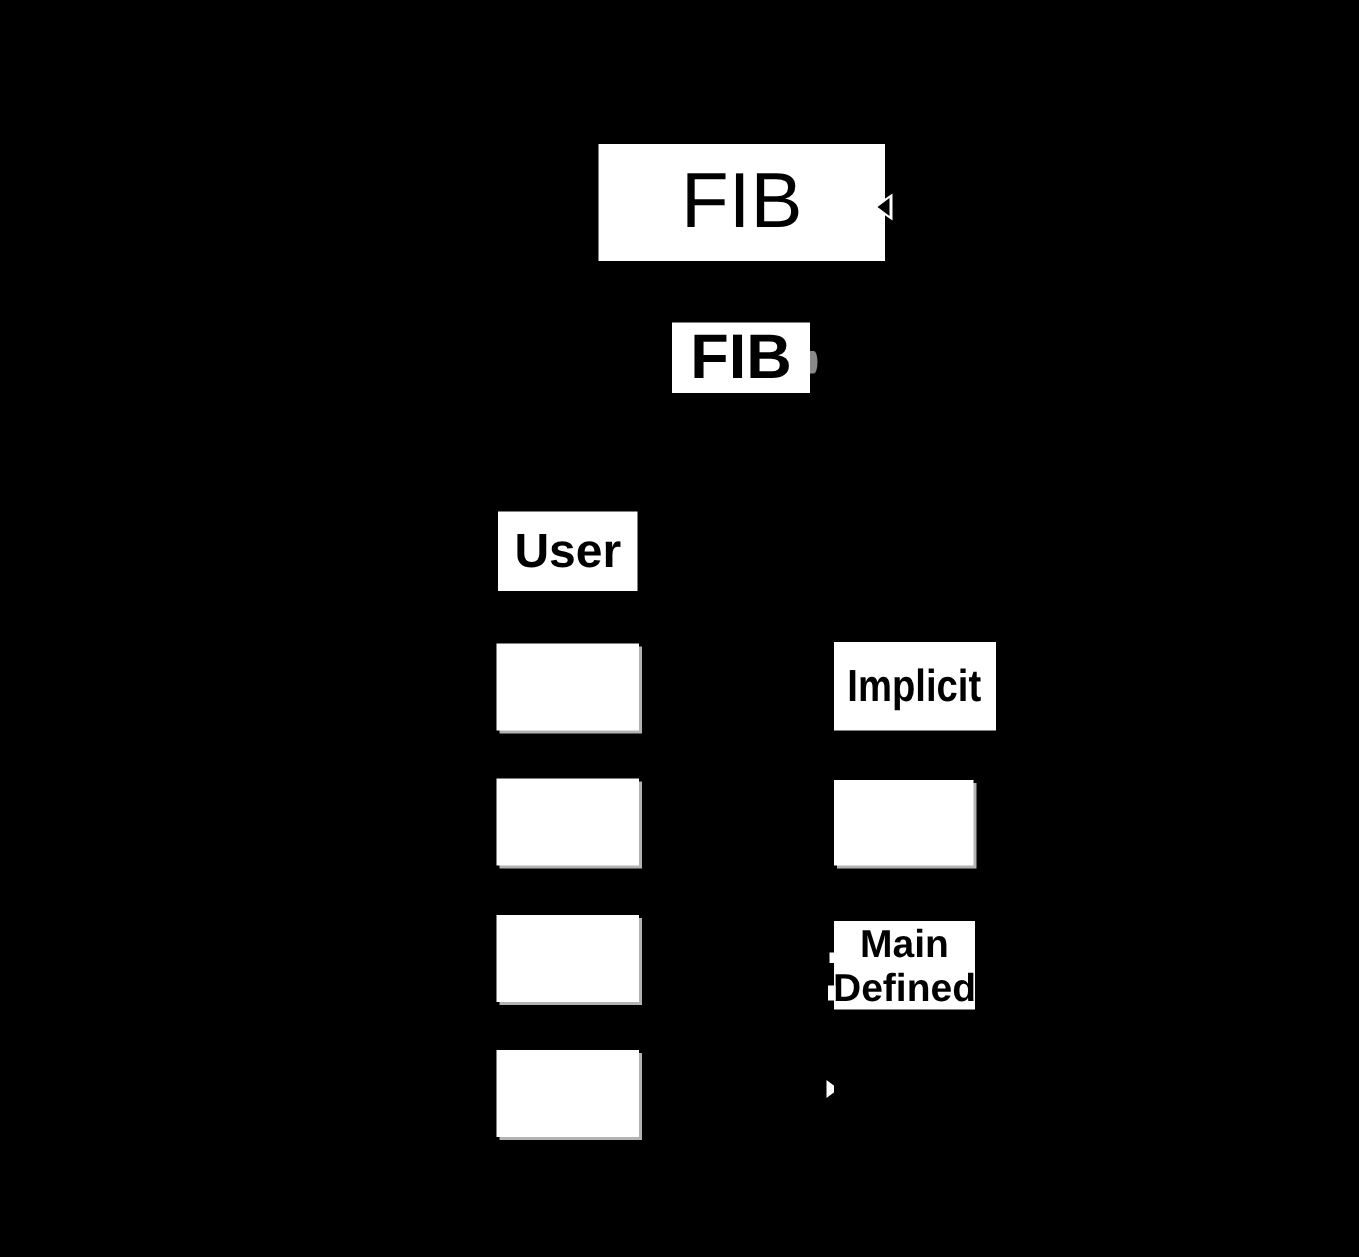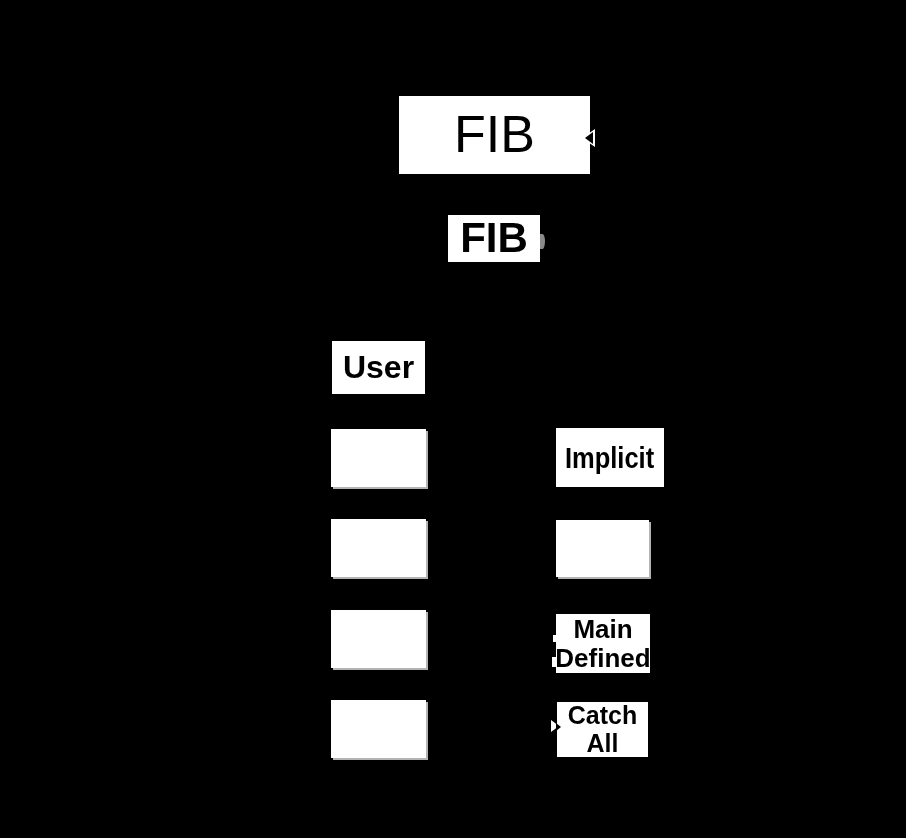--- a/index.html
+++ b/index.html
@@ -66,24 +66,20 @@
     <div class="node" style="left: 556px; top: 428px; width: 108px; height: 59px; background: rgb(255, 255, 255);">
       <span class="label" style="font-size: 30px; font-weight: bold; color: rgb(0, 0, 0); transform: scaleX(0.85);">Implicit</span>
     </div>
     <div class="node shadow" style="left: 556px; top: 520px; width: 93px; height: 57px; background: rgb(255, 255, 255);">
       <span class="label" style="font-weight: bold; color: rgb(0, 0, 0);"></span>
     </div>
     <div class="node" style="left: 556px; top: 614px; width: 94px; height: 59px; background: rgb(255, 255, 255);">
       <span class="label" style="font-size: 26px; font-weight: bold; color: rgb(0, 0, 0);">Main
 Defined</span>
     </div>
-    <div class="node" style="left: 557px; top: 702px; width: 91px; height: 55px; background: rgb(255, 255, 255);">
-      <span class="label" style="font-size: 25px; font-weight: bold; color: rgb(0, 0, 0);">Catch
-All</span>
-    </div>
     <div class="artifact" style="left: 582px; top: 129px; width: 0px; height: 0px; border-style: solid; border-width: 9px 13px 9px 0px; border-color: transparent rgb(255, 255, 255) transparent transparent;"></div>
     <div class="artifact" style="left: 585px; top: 132px; width: 0px; height: 0px; border-style: solid; border-width: 6.5px 8px 6.5px 0px; border-color: transparent rgb(0, 0, 0) transparent transparent;"></div>
     <div class="artifact" style="left: 540px; top: 234px; width: 5px; height: 15px; background: rgb(138, 138, 138); border-radius: 0px 50% 50% 0px;"></div>
     <div class="artifact" style="left: 553px; top: 635px; width: 4px; height: 7px; background: rgb(255, 255, 255);"></div>
     <div class="artifact" style="left: 552px; top: 657px; width: 5px; height: 10px; background: rgb(255, 255, 255);"></div>
     <div class="artifact" style="left: 551px; top: 720px; width: 0px; height: 0px; border-style: solid; border-width: 6px 0px 6px 8px; border-color: transparent transparent transparent rgb(255, 255, 255);"></div>
     <div class="artifact" style="left: 556px; top: 723px; width: 0px; height: 0px; border-style: solid; border-width: 4px 0px 4px 5px; border-color: transparent transparent transparent rgb(0, 0, 0);"></div>
   </div>
 
 </body></html>

